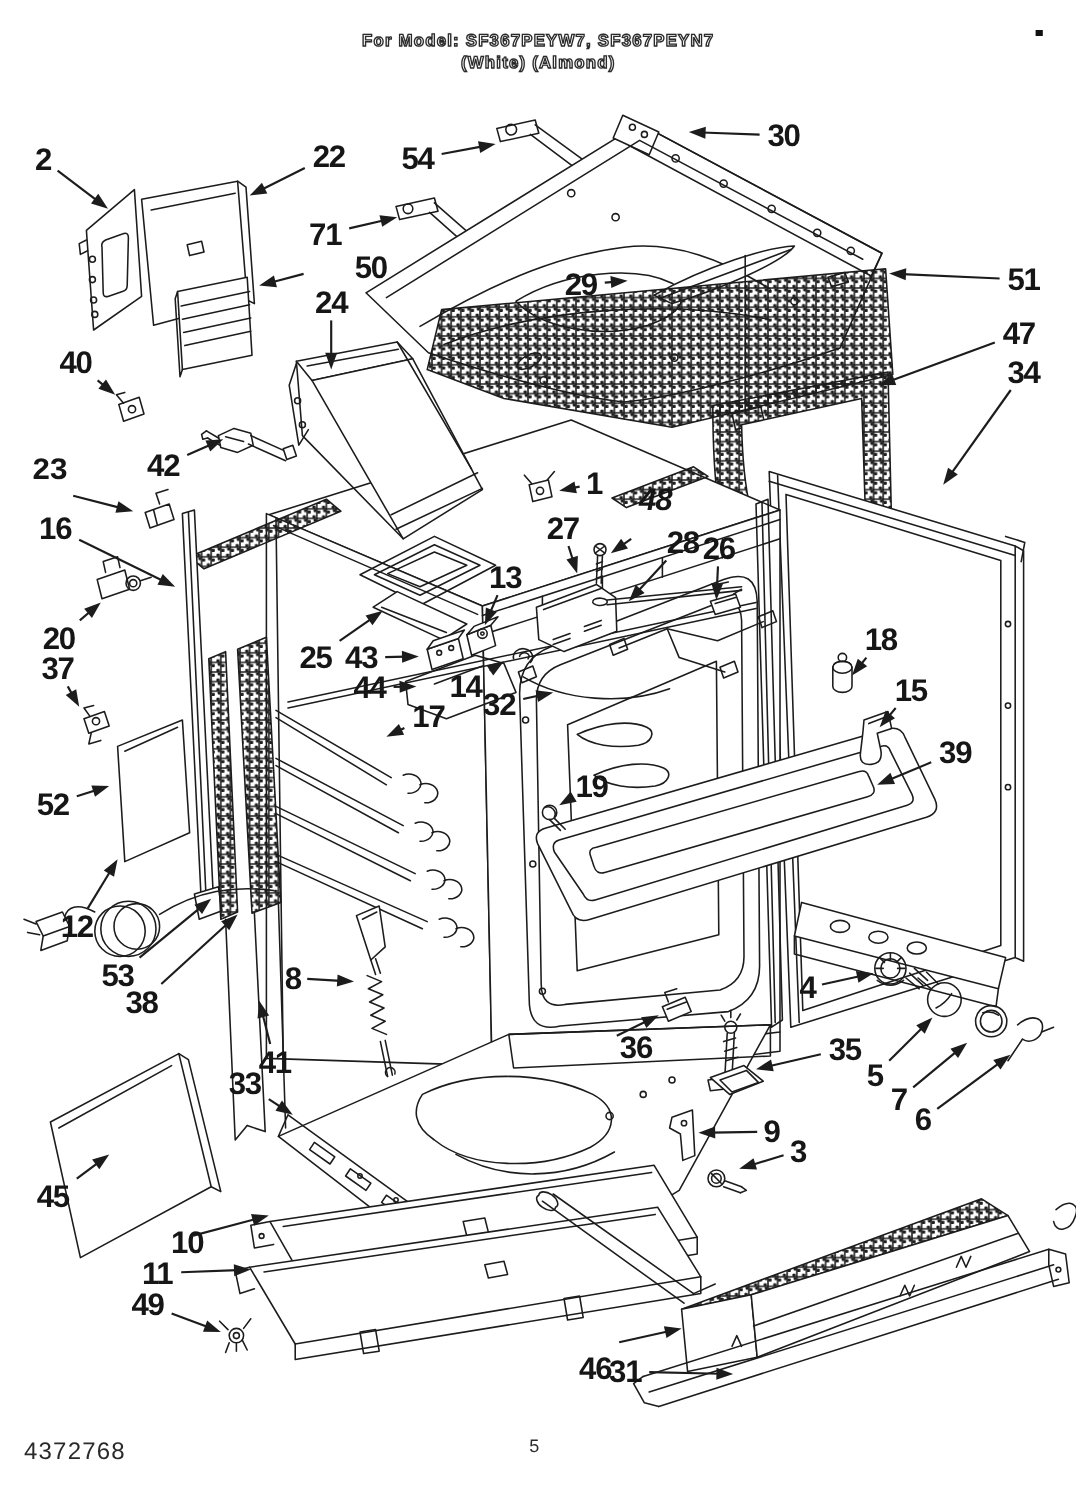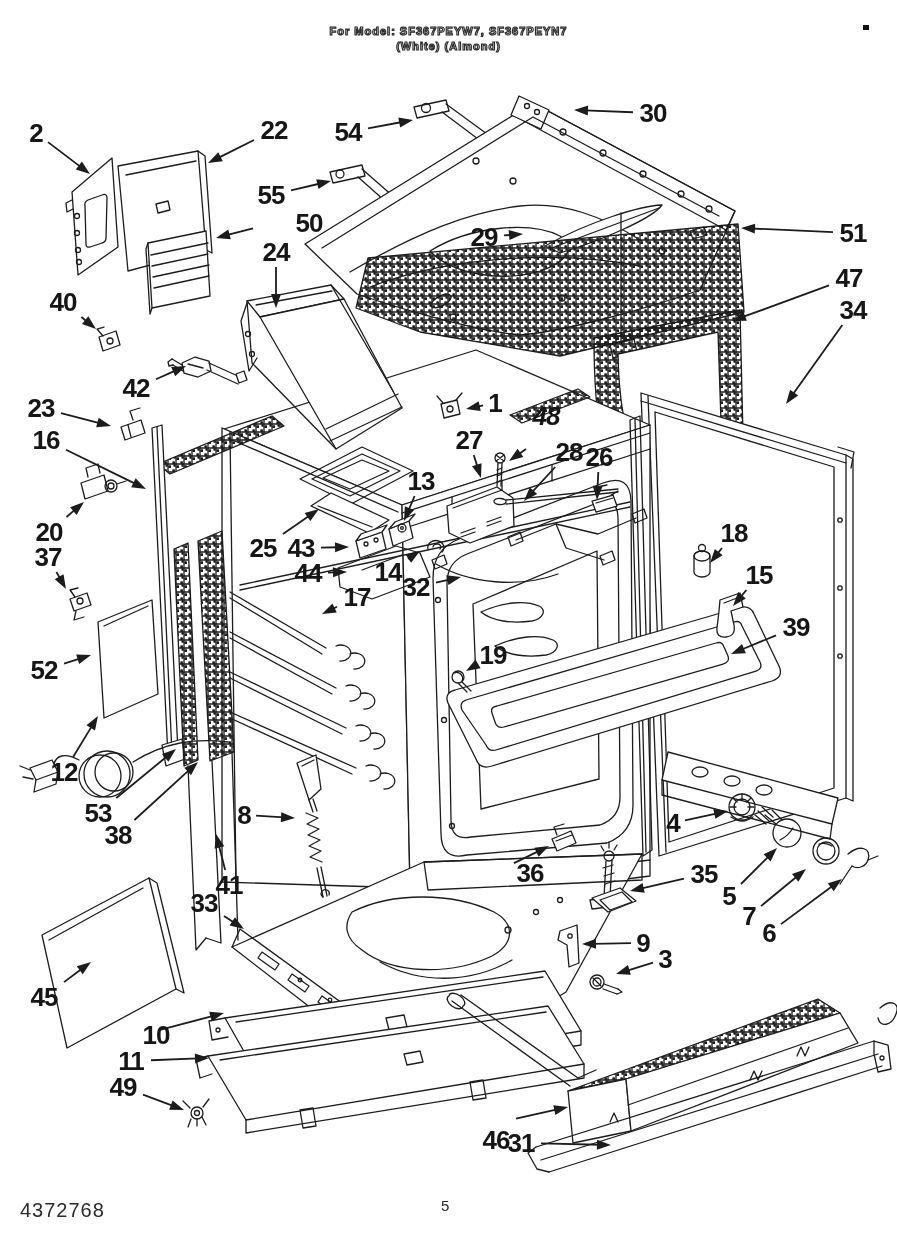--- a/index.html
+++ b/index.html
@@ -11,21 +11,21 @@
   #art .w{fill:#ffffff;}
   #art .s{fill:url(#stip);}
   #leaders line{stroke:#1c1c1c;stroke-width:1.8;}
   #leaders polygon{fill:#1c1c1c;stroke:none;}
   .part-label{position:absolute;transform:translate(-50%,-50%);
      font-size:26px;font-weight:bold;color:#161616;letter-spacing:-1px;white-space:nowrap;
      line-height:1;}
   .title-block{position:absolute;top:22px;left:0;width:100%;text-align:center;}
   .hollow{color:#fff;-webkit-text-stroke:1.4px #2b2b2b;text-shadow:0 0 1px #444;}
   .main-title{font-size:31px;font-weight:bold;letter-spacing:4px;margin:0;}
-  .sub-title{font-size:11px;font-weight:bold;letter-spacing:1px;margin:3px 0 0 0;-webkit-text-stroke:1.1px #2b2b2b;}
+  .sub-title{font-size:14px;font-weight:bold;letter-spacing:1px;margin:3px 0 0 0;-webkit-text-stroke:1.1px #2b2b2b;}
   .footer-doc{position:absolute;left:20px;top:1199px;font-size:20px;font-weight:normal;
      letter-spacing:1px;color:#2a2a2a;}
   .footer-page{position:absolute;left:441px;top:1197px;font-size:15px;color:#2a2a2a;}
   .scan-mark{position:absolute;left:863px;top:25px;width:6px;height:5px;background:#111;}
 </style>
 </head>
 <body>
 
 <div class="page">
 
@@ -581,21 +581,21 @@
       <div class="part-label" style="left: 64px; top: 772px;">12</div>
       <div class="part-label" style="left: 421px; top: 481px;">13</div>
       <div class="part-label" style="left: 388px; top: 572px;">14</div>
       <div class="part-label" style="left: 759px; top: 575px;">15</div>
       <div class="part-label" style="left: 46px; top: 440px;">16</div>
       <div class="part-label" style="left: 357px; top: 597px;">17</div>
       <div class="part-label" style="left: 734px; top: 533px;">18</div>
       <div class="part-label" style="left: 493px; top: 655px;">19</div>
       <div class="part-label" style="left: 49px; top: 532px;">20</div>
       <div class="part-label" style="left: 274px; top: 130px;">22</div>
-      <div class="part-label" style="left: 41px; top: 408px;">23</div>
+      <div class="part-label" style="left: 41px; top: 392px; font-family: Liberation Mono, monospace;">23</div>
       <div class="part-label" style="left: 276px; top: 252px;">24</div>
       <div class="part-label" style="left: 263px; top: 548px;">25</div>
       <div class="part-label" style="left: 599px; top: 457px;">26</div>
       <div class="part-label" style="left: 469px; top: 440px;">27</div>
       <div class="part-label" style="left: 569px; top: 452px;">28</div>
       <div class="part-label" style="left: 484px; top: 237px;">29</div>
       <div class="part-label" style="left: 653px; top: 113px;">30</div>
       <div class="part-label" style="left: 521px; top: 1143px;">31</div>
       <div class="part-label" style="left: 416px; top: 587px;">32</div>
       <div class="part-label" style="left: 204px; top: 903px;">33</div>
@@ -613,18 +613,18 @@
       <div class="part-label" style="left: 44px; top: 997px;">45</div>
       <div class="part-label" style="left: 496px; top: 1123px; margin-top: 17px;">46</div>
       <div class="part-label" style="left: 849px; top: 278px;">47</div>
       <div class="part-label" style="left: 546px; top: 416px; font-style: italic;">48</div>
       <div class="part-label" style="left: 123px; top: 1087px;">49</div>
       <div class="part-label" style="left: 273px; top: 223px; margin-left: 36px;">50</div>
       <div class="part-label" style="left: 853px; top: 233px;">51</div>
       <div class="part-label" style="left: 44px; top: 670px;">52</div>
       <div class="part-label" style="left: 98px; top: 813px;">53</div>
       <div class="part-label" style="left: 348px; top: 132px;">54</div>
-      <div class="part-label" style="left: 271px; top: 195px;">55</div>
+      <div class="part-label" style="left: 271px; top: 195px;">71</div>
     </div>
 
   <div class="footer-doc">4372768</div>
   <div class="footer-page">5</div>
 </div>
 
 </body></html>

